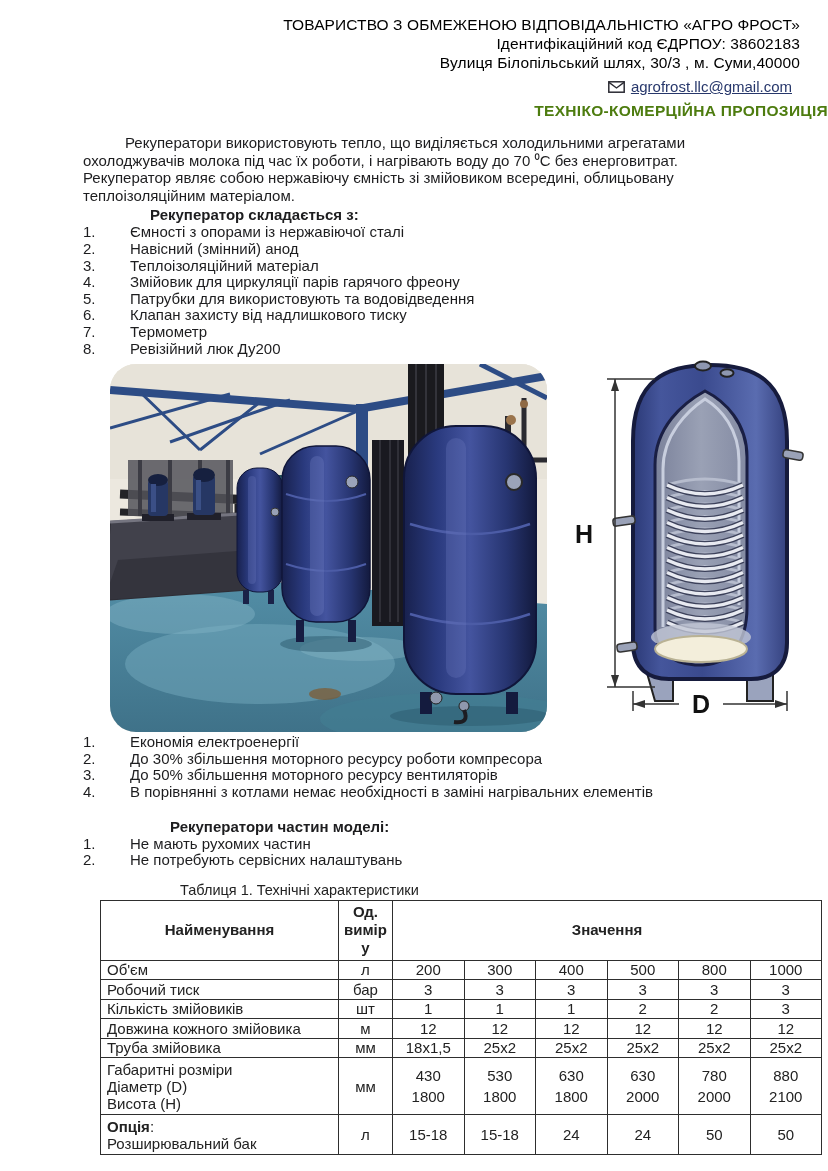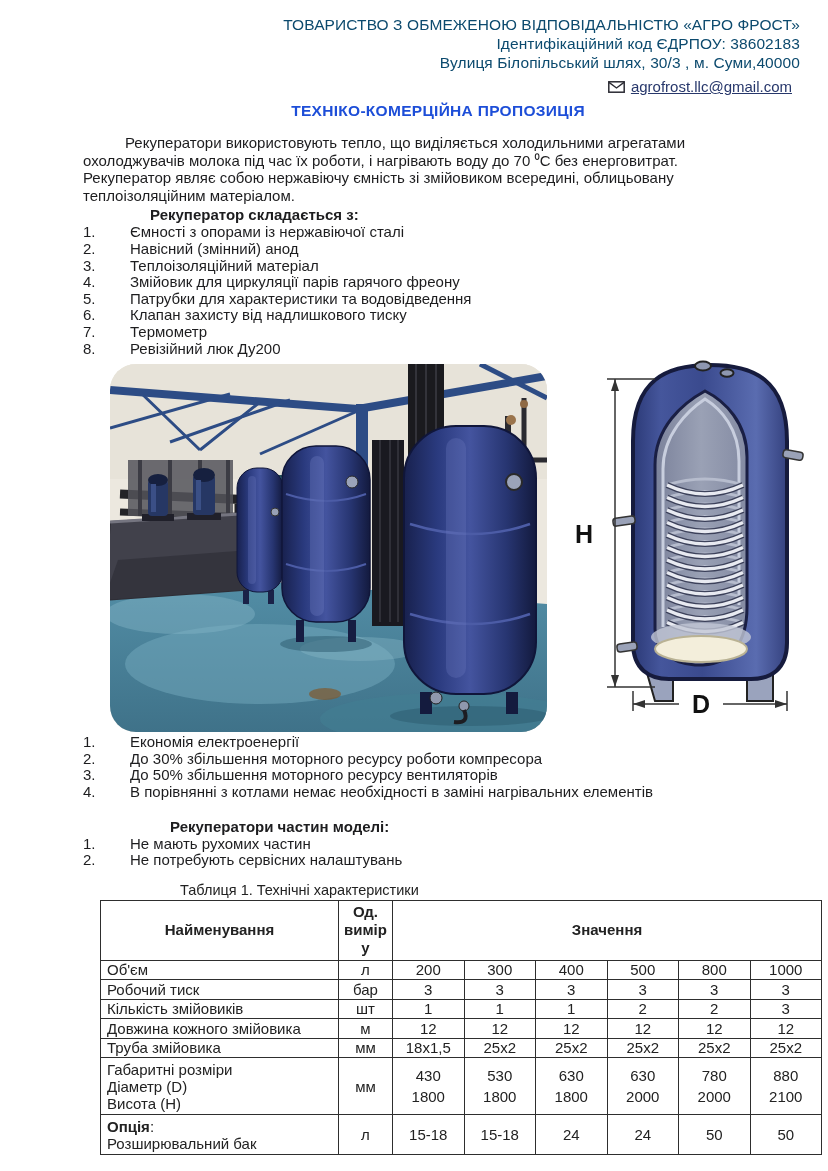--- a/index.html
+++ b/index.html
@@ -3,26 +3,26 @@
 <meta charset="utf-8">
 <style>
   * { margin:0; padding:0; box-sizing:border-box; }
   body { background:#888; font-family:"Liberation Sans", sans-serif; }
   .page {
     width:828px; height:1171px; margin:0 auto; background:#ffffff;
     position:relative; overflow:hidden; color:#1d1d1f;
   }
   
   .hdr { padding-top:15px; padding-right:28px; text-align:right;
-         font-size:15.5px; line-height:19px; color:#0c4a6e; letter-spacing:.1px; }
+         font-size:15.5px; line-height:19px; color:#000000; letter-spacing:.1px; }
   .email-row { margin-top:6px; padding-right:36px; display:flex;
                justify-content:flex-end; align-items:center; gap:6px; font-size:15px; }
   .email-link { color:#27376b; text-decoration:underline; cursor:pointer; }
-  .doc-title { margin-top:7px; text-align:center; padding-left:48px;
-               font-weight:bold; color:#1d4ed8; font-size:15.5px; letter-spacing:.3px; }
+  .doc-title { margin-top:7px; text-align:right; padding-left:48px;
+               font-weight:bold; color:#4d7c0f; font-size:15.5px; letter-spacing:.3px; }
   
   .bodytext { margin:0 78px 0 83px; }
   .intro { margin-top:14px; text-indent:42px; font-size:15px; line-height:17.6px; }
   .h-bold { font-weight:bold; font-size:15px; line-height:18px; }
   .h-comp { margin-left:67px; margin-top:2px; }
   .h-adv  { margin-left:87px; margin-top:10px; }
   .h-models { margin-left:87px; margin-top:17px; }
   .olist { counter-reset: li; }
   .li { display:flex; counter-increment: li; font-size:15px; line-height:16.6px; }
   .li .num { width:47px; flex:none; }
@@ -85,21 +85,21 @@
       <div class="li">
           <span class="num"></span>
           <span>Теплоізоляційний матеріал</span>
         </div>
       <div class="li">
           <span class="num"></span>
           <span>Змійовик для циркуляції парів гарячого фреону</span>
         </div>
       <div class="li">
           <span class="num"></span>
-          <span>Патрубки для характеристики та водовідведення</span>
+          <span>Патрубки для використовують та водовідведення</span>
         </div>
       <div class="li">
           <span class="num"></span>
           <span>Клапан захисту від надлишкового тиску</span>
         </div>
       <div class="li">
           <span class="num"></span>
           <span>Термометр</span>
         </div>
       <div class="li">

